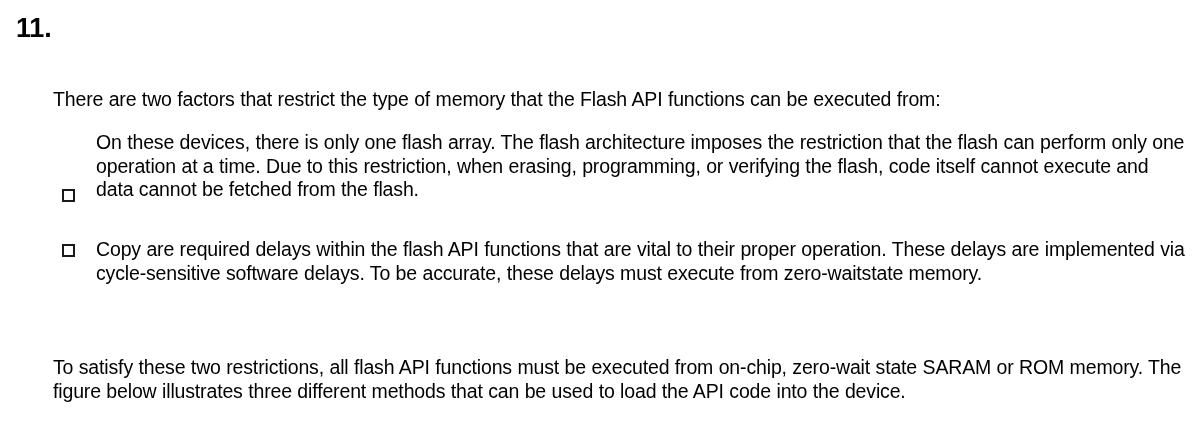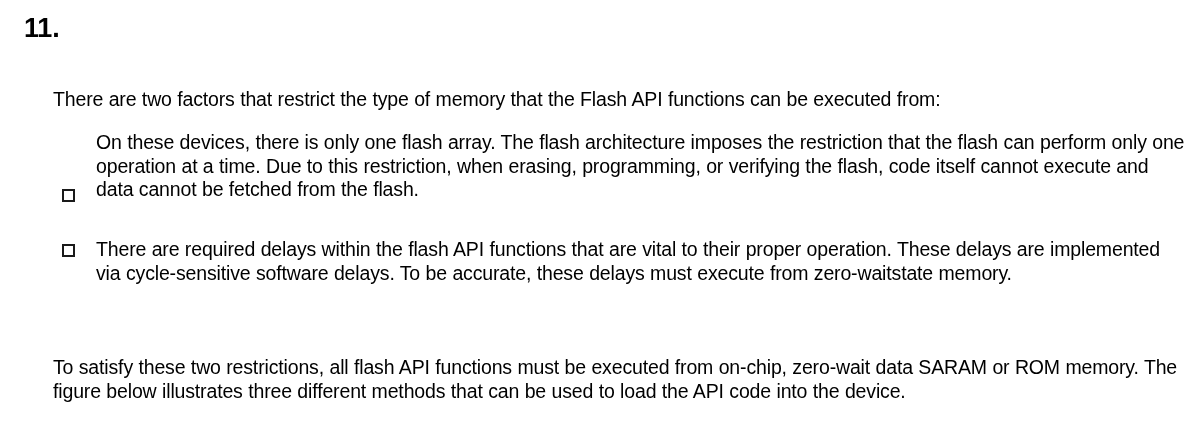--- a/index.html
+++ b/index.html
@@ -19,21 +19,21 @@
   .page {
     position: relative;
     width: 1197px;
     height: 431px;
     background: #ffffff;
   }
 
   
   .heading {
     position: absolute;
-    left: 12px;
+    left: 4px;
     top: 12px;
     width: 1156px;
     display: flex;
     align-items: baseline;
   }
   .heading-number {
     display: inline-block;
     width: 82px;
     padding-left: 12px;
     box-sizing: border-box;
@@ -117,18 +117,18 @@
     <span class="bullet-marker">
       <span class="bullet-square"></span>
     </span>
     <span class="bullet-text">On these devices, there is only one flash array.  The flash architecture imposes the restriction that the flash can perform only one operation at a time.  Due to this restriction, when erasing, programming, or verifying the flash, code itself cannot execute and data cannot be fetched from the flash.</span>
   </div>
 
   <div class="bullet-row bullet-two">
     <span class="bullet-marker">
       <span class="bullet-square"></span>
     </span>
-    <span class="bullet-text">There are required delays within the flash API functions that are vital to their proper operation. These delays are implemented via cycle-sensitive software delays.  To be accurate, these delays must execute from zero-waitstate memory.</span>
+    <span class="bullet-text">Copy are required delays within the flash API functions that are vital to their proper operation. These delays are implemented via cycle-sensitive software delays.  To be accurate, these delays must execute from zero-waitstate memory.</span>
   </div>
 
-  <p class="para para-closing">To satisfy these two restrictions, all flash API functions must be executed from on-chip, zero-wait data SARAM or ROM memory. The figure below illustrates three different methods that can be used to load the API code into the device.</p>
+  <p class="para para-closing">To satisfy these two restrictions, all flash API functions must be executed from on-chip, zero-wait state SARAM or ROM memory. The figure below illustrates three different methods that can be used to load the API code into the device.</p>
 
 </div>
 
 </body></html>

